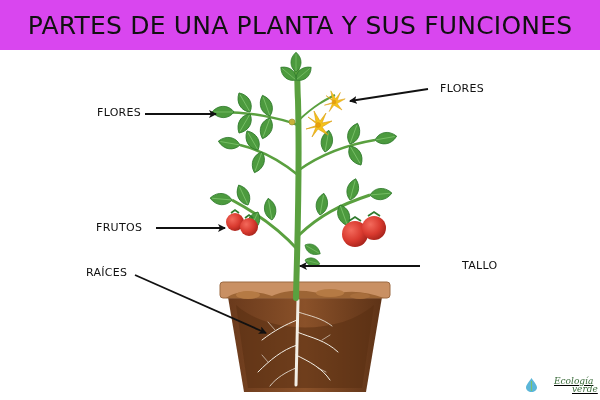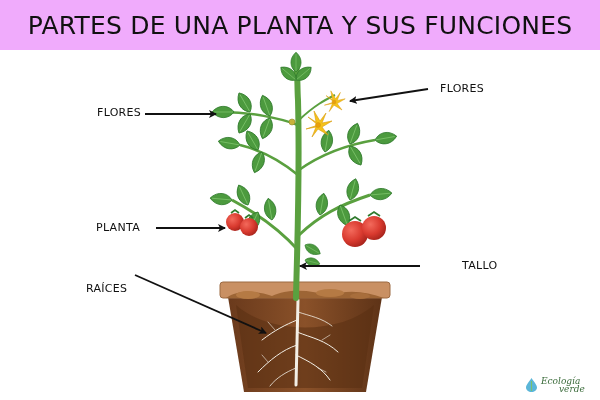--- a/index.html
+++ b/index.html
@@ -1,21 +1,21 @@
 <!DOCTYPE html>
 <html><head>
 <meta charset="utf-8">
 <style>
   html,body{margin:0;padding:0;background:#ffffff;}
   body{width:600px;height:400px;position:relative;overflow:hidden;font-family:"Liberation Sans","DejaVu Sans",sans-serif;}
-  .banner{position:absolute;left:0;top:0;width:600px;height:50px;background:#f0abfc;display:flex;align-items:center;justify-content:center;}
+  .banner{position:absolute;left:0;top:0;width:600px;height:50px;background:#d946ef;display:flex;align-items:center;justify-content:center;}
   .banner h1{margin:0;font-size:25px;font-weight:normal;color:#111;letter-spacing:0.2px;font-family:"DejaVu Sans",sans-serif;}
   .label{position:absolute;font-size:11px;color:#111;font-family:"DejaVu Sans",sans-serif;letter-spacing:0.3px;}
   svg.art{position:absolute;left:0;top:0;}
-  .logo{position:absolute;left:526px;top:377px;display:flex;align-items:center;gap:4px;}
+  .logo{position:absolute;left:526px;top:377px;display:flex;align-items:center;gap:17px;text-decoration:underline;}
   .logo-text{font-size:9px;line-height:8px;color:#3a6b3a;font-style:italic;font-family:"DejaVu Serif",serif;}
   .logo-text span{display:block;}
   .logo-text .l2{padding-left:18px;}
 </style>
 </head>
 <body>
 
 <div class="banner">
   <h1>PARTES DE UNA PLANTA Y SUS FUNCIONES</h1>
 </div>
@@ -125,23 +125,23 @@
     <line x1="145" y1="114" x2="216" y2="114" marker-end="url(#ah)"></line>
     <line x1="428" y1="89" x2="350" y2="101" marker-end="url(#ah)"></line>
     <line x1="156" y1="228" x2="225" y2="228" marker-end="url(#ah)"></line>
     <line x1="420" y1="266" x2="300" y2="266" marker-end="url(#ah)"></line>
     <line x1="135" y1="275" x2="266" y2="333" marker-end="url(#ah)"></line>
   </g>
 </svg>
 
 <div class="label" style="left:97px;top:106px;">FLORES</div>
 <div class="label" style="left:440px;top:82px;">FLORES</div>
-<div class="label" style="left:96px;top:221px;">PLANTA</div>
+<div class="label" style="left:96px;top:221px;">FRUTOS</div>
 <div class="label" style="left:430px;top:259px;margin-left:32px;">TALLO</div>
-<div class="label" style="left:86px;top:282px;">RAÍCES</div>
+<div class="label" style="left:86px;top:266px;">RAÍCES</div>
 
 <div class="logo">
   <svg width="11" height="14" viewBox="0 0 11 14">
     <path d="M5.5,0 C8,4 11,7 11,9.5 C11,12 8.5,14 5.5,14 C2.5,14 0,12 0,9.5 C0,7 3,4 5.5,0 Z" fill="#5bb6d8"></path>
     <path d="M5.5,3 L5.5,13" stroke="#7cc26a" stroke-width="1"></path>
   </svg>
   <div class="logo-text">
     <span>Ecología</span>
     <span class="l2">verde</span>
   </div>

